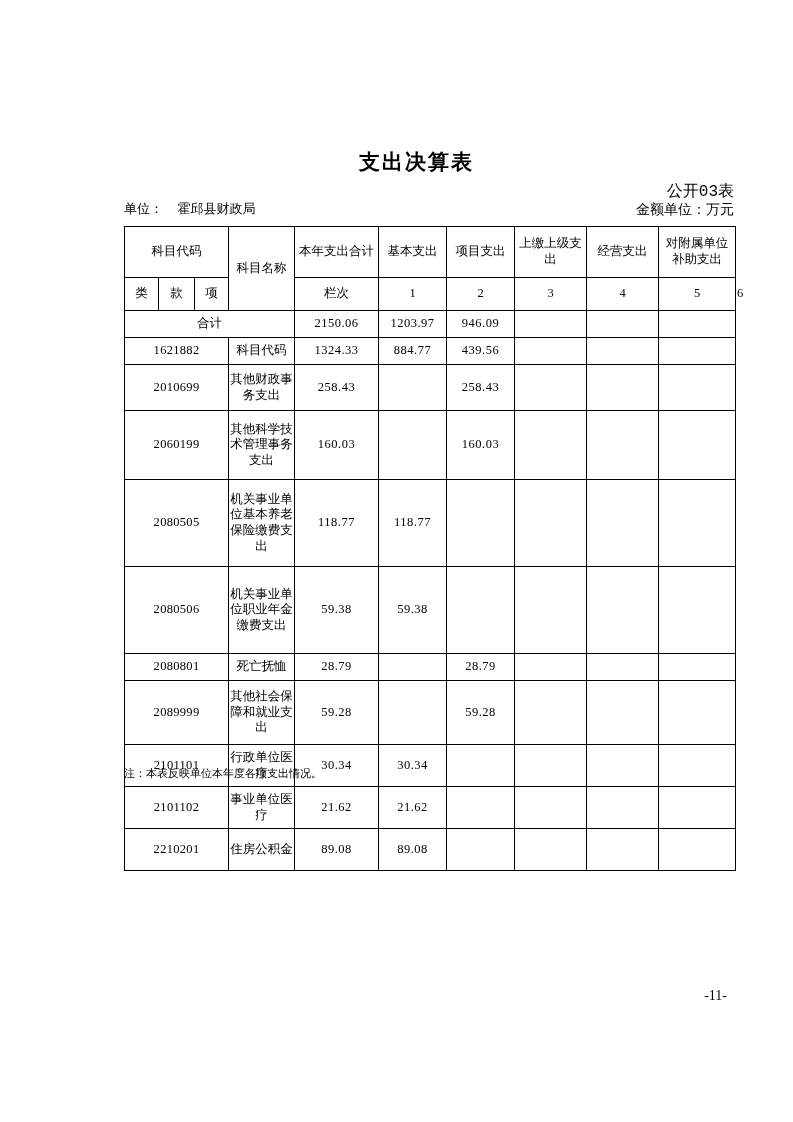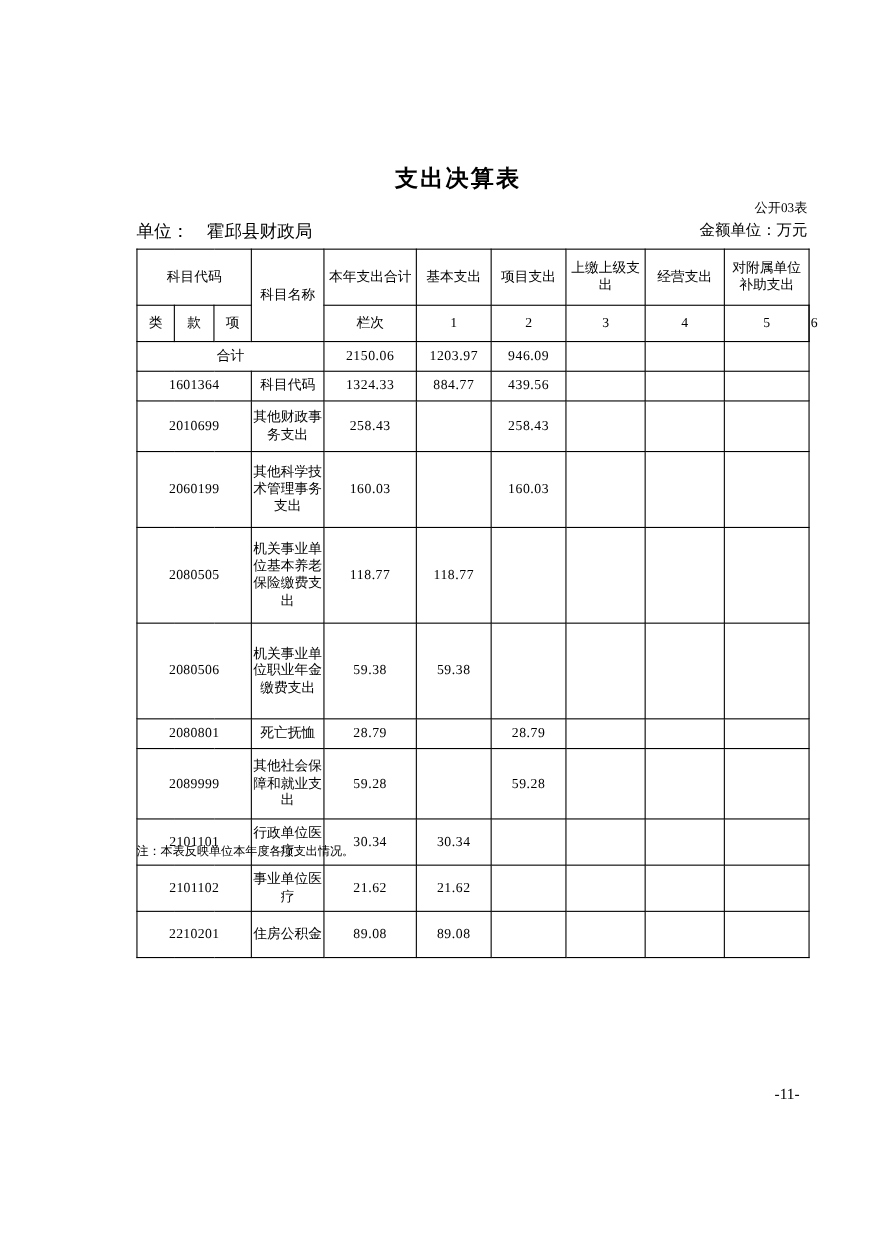--- a/index.html
+++ b/index.html
@@ -29,33 +29,34 @@
     margin: 0;
     position: absolute;
     top: 148px;
     left: 0;
     right: 0;
   }
   .meta-right-1 {
     position: absolute;
     top: 181px;
     right: 79px;
-    font-size: 12px;
+    font-size: 16px;
+    font-family: Liberation Mono, monospace;
   }
   .meta-right-2 {
     position: absolute;
     top: 201px;
     right: 79px;
     font-size: 14px;
   }
   .meta-left {
     position: absolute;
     top: 200px;
     left: 104px;
-    font-size: 16px;
+    font-size: 13px;
   }
   .table-wrap {
     position: absolute;
     top: 226px;
     left: 104px;
     width: 611px;
   }
   table.fin {
     border-collapse: collapse;
     width: 611px;
@@ -180,21 +181,21 @@
           <td colspan="4">合计</td>
           <td class="mono-num">2150.06</td>
           <td class="mono-num">1203.97</td>
           <td class="mono-num">946.09</td>
           <td class="mono-num"></td>
           <td class="mono-num"></td>
           <td class="mono-num"></td>
         </tr>
 
         <tr class="num-row" style="height:24px;">
-          <td colspan="3" class="code-cell">1601364</td>
+          <td colspan="3" class="code-cell">1621882</td>
           <td class="name-cell">科目代码</td>
           <td class="mono-num">1324.33</td>
           <td class="mono-num">884.77</td>
           <td class="mono-num">439.56</td>
           <td class="mono-num"></td>
           <td class="mono-num"></td>
           <td class="mono-num"></td>
         </tr>
 
         <tr class="num-row" style="height:46px;">

